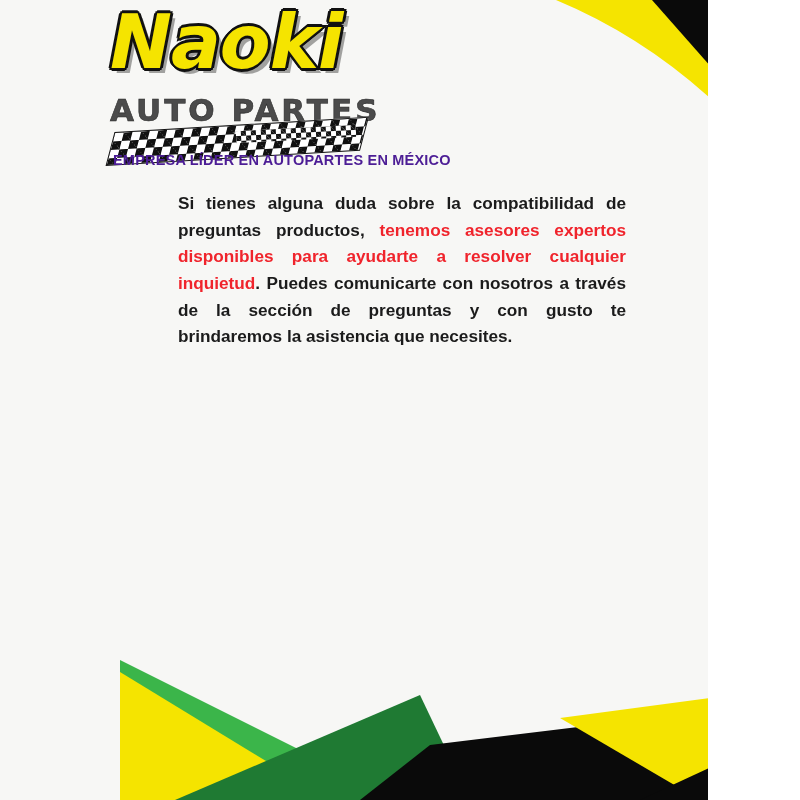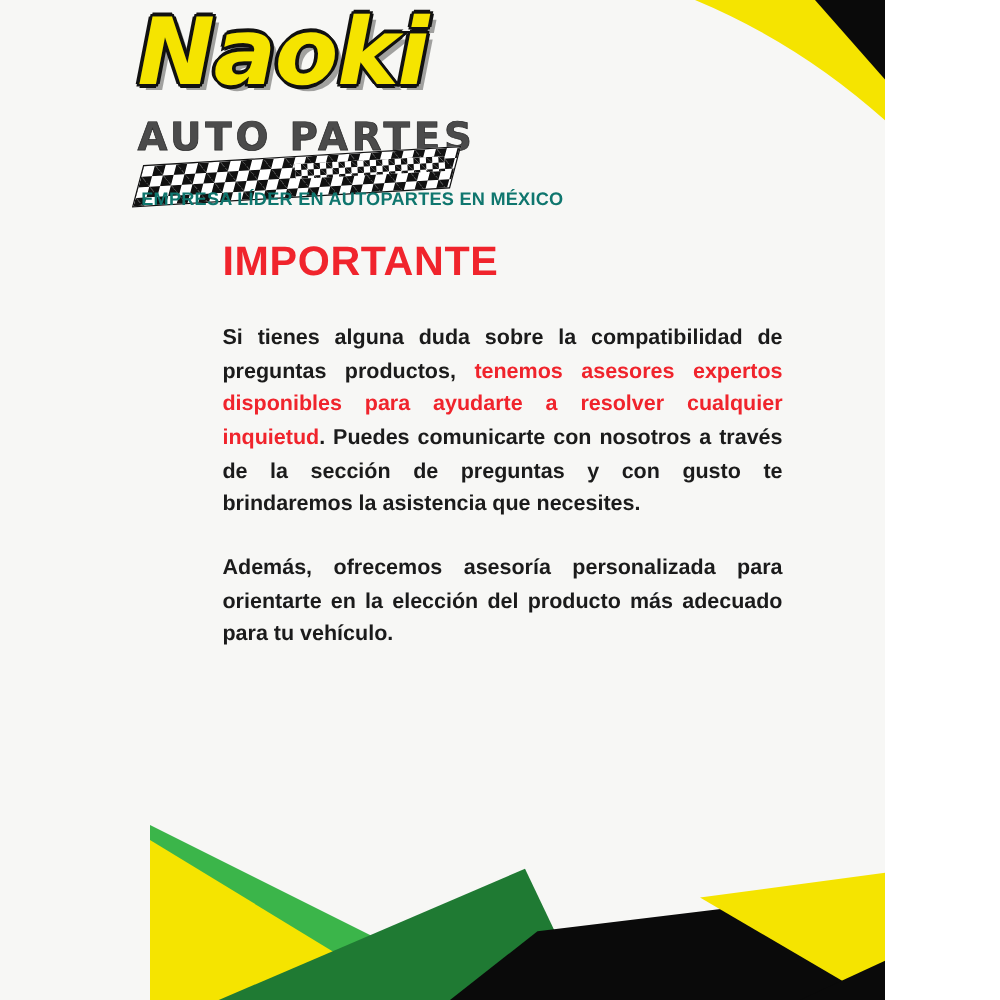--- a/index.html
+++ b/index.html
@@ -82,21 +82,21 @@
     background-position:0 0, 5px 5px;
     background-color:#ffffff;
   }
   .tagline {
     position:absolute;
     left:113px; top:152px;
     font-family:"Liberation Sans", sans-serif;
     font-size:14.5px;
     font-weight:bold;
     letter-spacing:0.2px;
-    color:#0f766e;
+    color:#4c1d95;
     white-space:nowrap;
   }
 
   
   .content {
     position:absolute;
     left:178px; top:190px;
     width:448px;
   }
   .headline {
@@ -142,20 +142,18 @@
   <div class="logo-block">
     <div class="logo-word">Naoki</div>
     <div class="logo-sub">AUTO PARTES</div>
     <div class="checker"></div>
   </div>
   <div class="checker-tail"></div>
 
   <div class="tagline">EMPRESA LÍDER  EN AUTOPARTES EN MÉXICO</div>
 
   <div class="content">
-    <div class="headline">IMPORTANTE</div>
     <div id="paragraphs">
         <p class="para"><span>Si tienes alguna duda sobre la compatibilidad de preguntas productos, </span><span class="hl">tenemos asesores expertos disponibles para ayudarte a resolver cualquier inquietud</span><span>. Puedes comunicarte con nosotros a través de la sección de preguntas y con gusto te brindaremos la asistencia que necesites.</span></p>
-        <p class="para"><span>Además, ofrecemos asesoría personalizada para orientarte en la elección del producto más adecuado para tu vehículo.</span></p>
       </div>
   </div>
 
 </div>
 
 </body></html>

